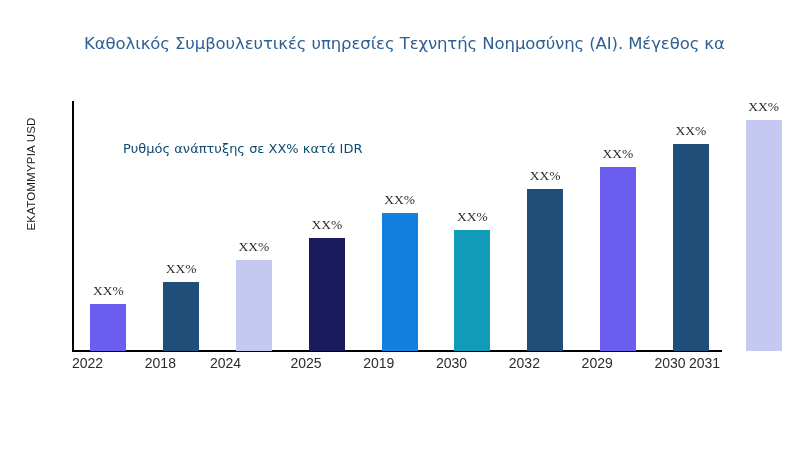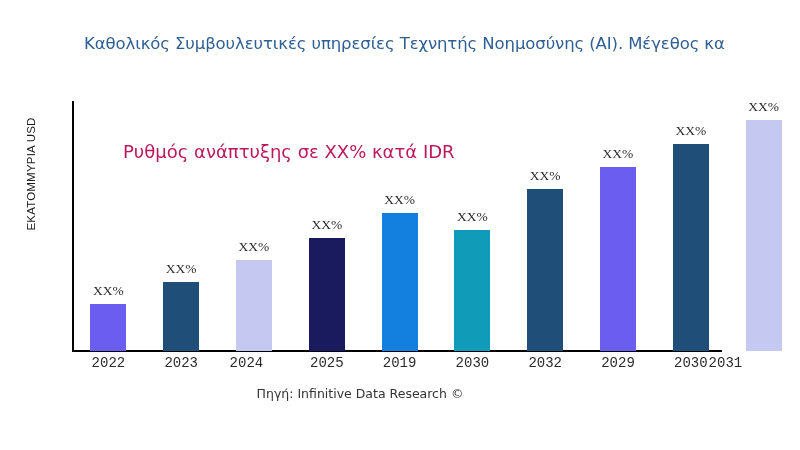--- a/index.html
+++ b/index.html
@@ -87,32 +87,32 @@
   
   .xticks{
     position:absolute;
     left:72px;top:355px;
     width:728px;height:24px;
   }
   .xtick{
     position:absolute;
     top:0;
     width:72.8px;
-    text-align:center;
+    text-align:left;
     font-size:14px;
     color:#2b2b2b;
-    font-family:Liberation Mono, monospace;
+    font-family:Liberation Sans, sans-serif;
   }
 
   
   .annotation{
     position:absolute;
     left:123px;top:141px;
-    font-size:18px;
-    color:#be185d;
+    font-size:13px;
+    color:#0c4a6e;
     white-space:nowrap;
     font-family:"DejaVu Sans","Liberation Sans",sans-serif;
   }
 
   
   .source{
     position:absolute;
     left:0;top:386px;
     width:720px;
     text-align:center;
@@ -171,28 +171,27 @@
         <div class="bar-label" style="bottom: 212px;">XX%</div>
       </div>
       <div class="bar-slot" style="left: 655.2px;">
         <div class="bar" title="2031" style="height: 231px; background: rgb(197, 200, 240);"></div>
         <div class="bar-label" style="bottom: 236px;">XX%</div>
       </div>
     </div>
 
   <div class="xticks" id="xtick-area">
       <div class="xtick" style="left: 0px;">2022</div>
-      <div class="xtick" style="left: 72.8px;">2023</div>
+      <div class="xtick" style="left: 72.8px;">2018</div>
       <div class="xtick" style="left: 138px;">2024</div>
       <div class="xtick" style="left: 218.4px;">2025</div>
       <div class="xtick" style="left: 291.2px;">2019</div>
       <div class="xtick" style="left: 364px;">2030</div>
       <div class="xtick" style="left: 436.8px;">2032</div>
       <div class="xtick" style="left: 509.6px;">2029</div>
       <div class="xtick" style="left: 582.4px;">2030</div>
       <div class="xtick" style="left: 617px;">2031</div>
     </div>
 
   <div class="annotation">Ρυθμός ανάπτυξης σε XX% κατά IDR</div>
 
-  <div class="source">Πηγή: Infinitive Data Research ©</div>
 
 </div>
 
 </body></html>

